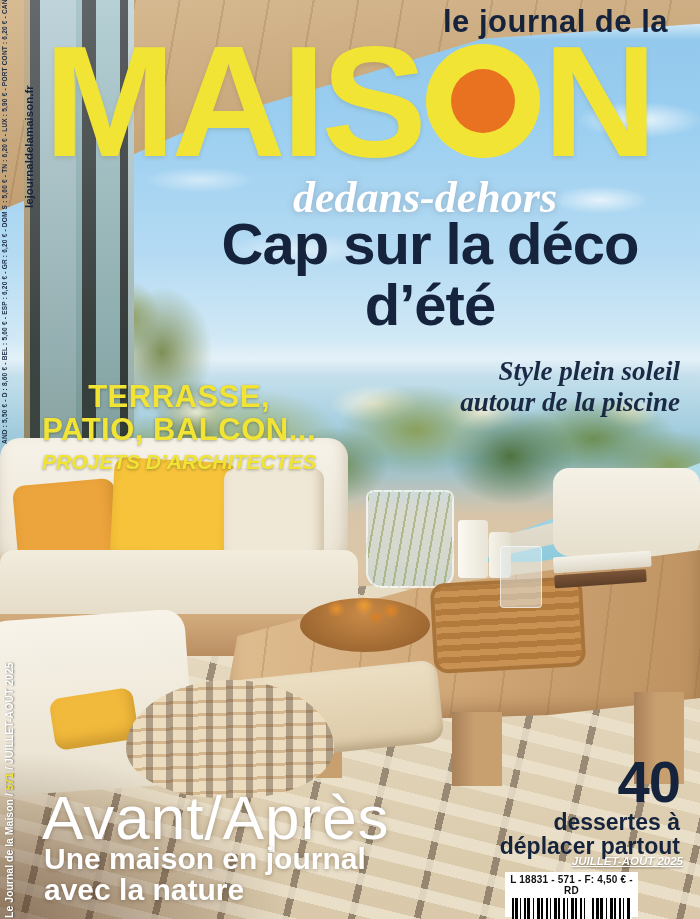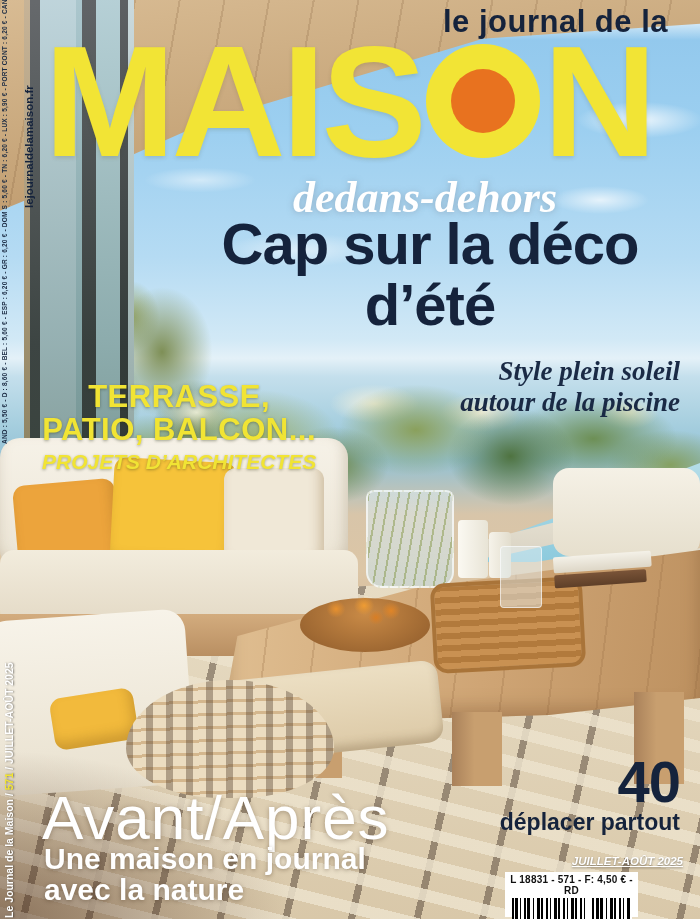--- a/index.html
+++ b/index.html
@@ -259,20 +259,21 @@
   </div>
 
   <div class="abs avant">Avant/Après</div>
   <div class="abs osmose">
     <div>Une maison en journal</div>
     <div>avec la nature</div>
   </div>
   <div class="abs feature20">
     <div class="num">40</div>
     <div class="lines">
+      <div>dessertes à</div>
       <div>déplacer partout</div>
     </div>
   </div>
 
   <div class="abs date-badge">JUILLET-AOÛT 2025</div>
   <div class="abs barcode">
     <div class="barcode-text">L 18831 - 571 - F: 4,50 € - RD</div>
     <div class="bars"></div>
   </div>
 

